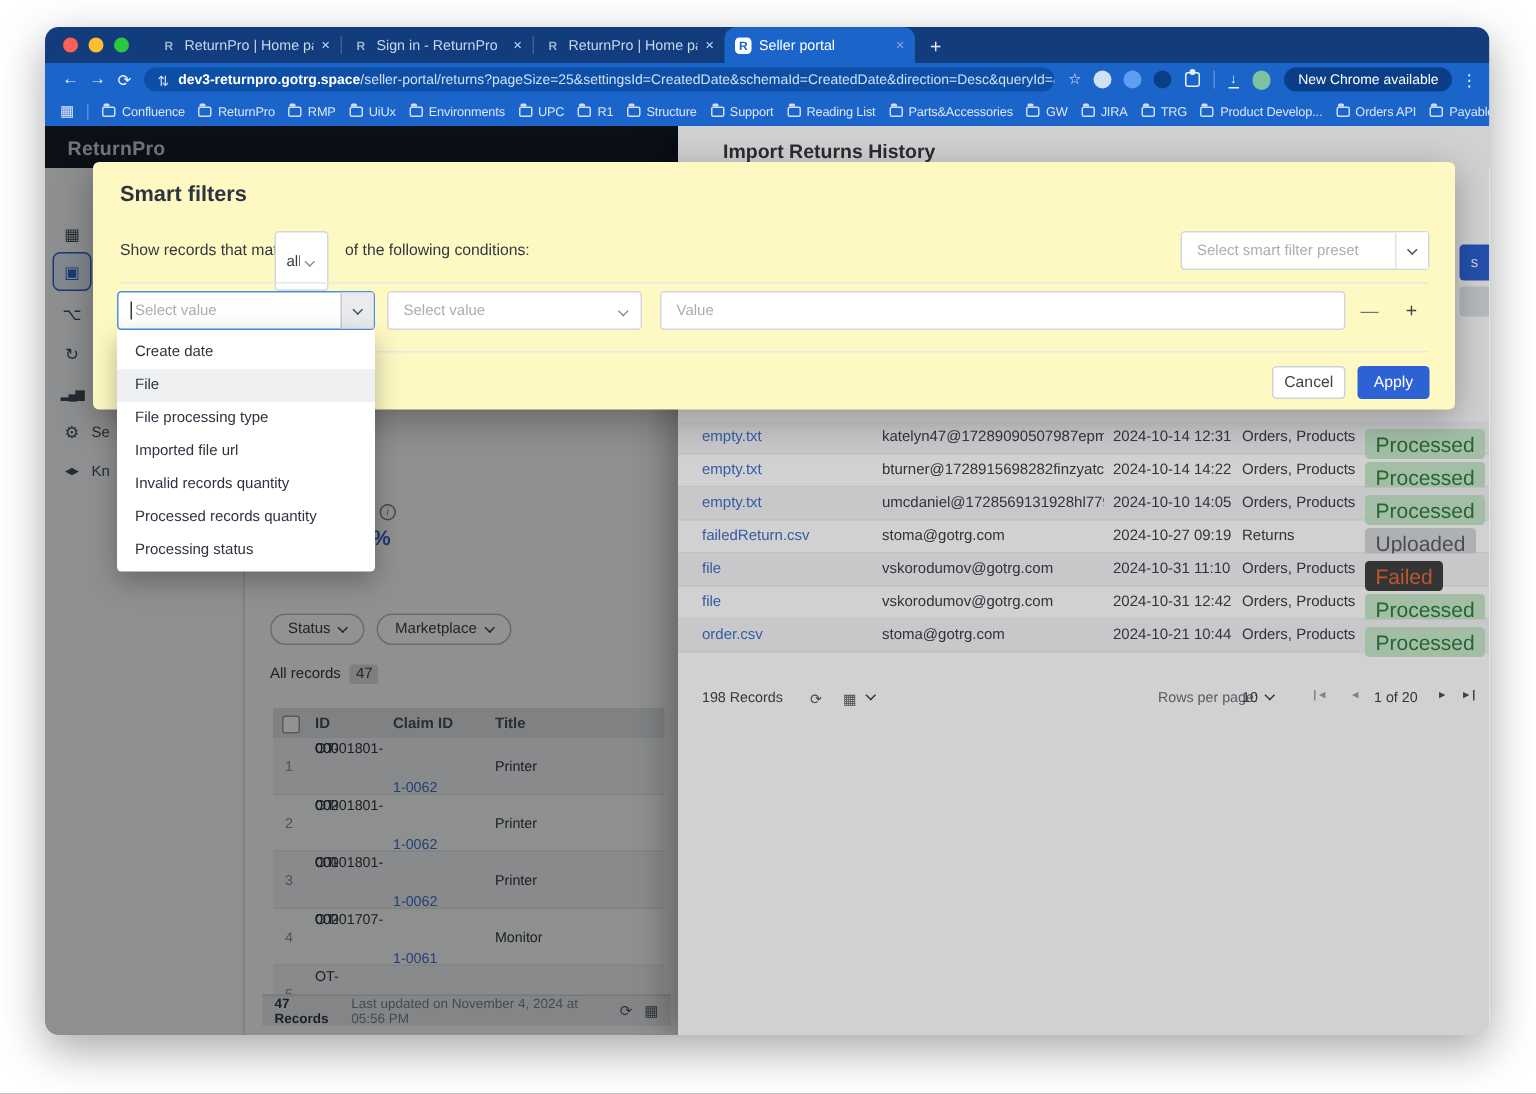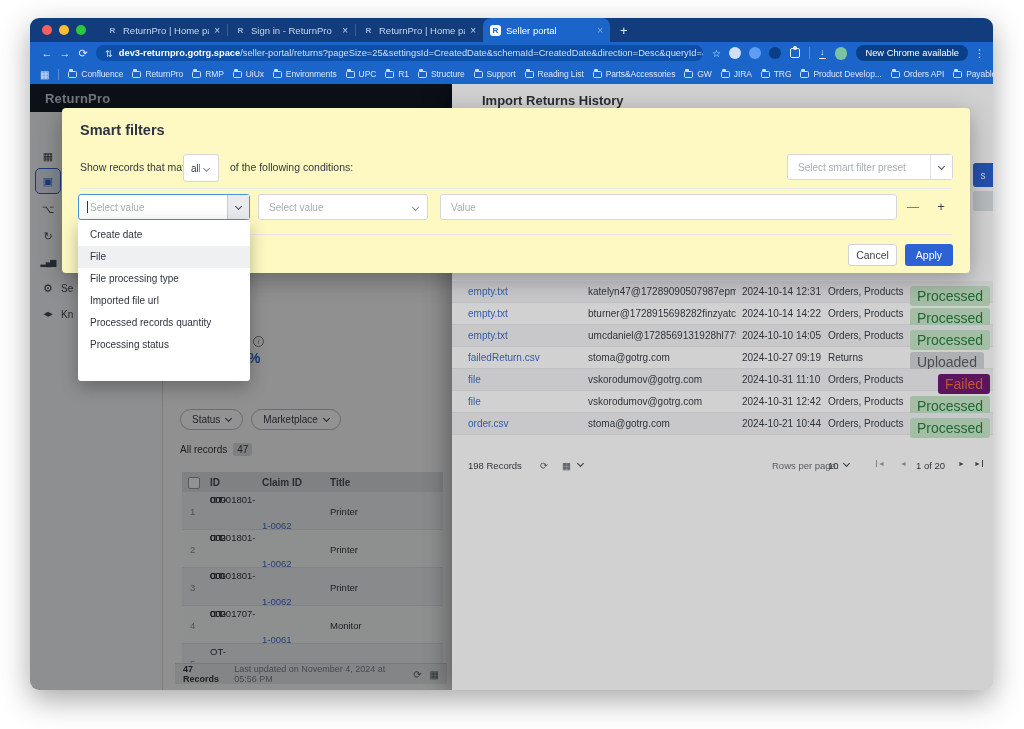--- a/index.html
+++ b/index.html
@@ -127,21 +127,21 @@
   .drow { position: relative; height: 22px; border-bottom: 1px solid #ececee; font-size: 10px; }
   .drow:nth-child(odd) { background: #f4f5f7; }
   .drow .c { position: absolute; top: 5px; white-space: nowrap; overflow: hidden; }
   .dc-file { left: 16px; width: 112px; color: #4171c9; }
   .dc-email { left: 136px; width: 148px; color: #3b4049; }
   .dc-date { left: 290px; width: 80px; color: #3b4049; }
   .dc-type { left: 376px; width: 78px; color: #3b4049; }
   .badge { left: 458px; top: 3.5px; padding: 2px 7px; border-radius: 3px; font-size: 14px; font-weight: normal; }
   .bgreen { background: #c9e8cb; color: #2a7d3c; }
   .bgray { background: #d5d7d9; color: #595f66; }
-  .bred { background: #701a75; color: #e8693e; margin-left: 28px; }
+  .bred { background: #404040; color: #e8693e; }
   #dtoolbar { position: absolute; left: 0; top: 371px; width: 100%; height: 22px; font-size: 9.5px; color: #3d434c; }
   #dtoolbar span { position: absolute; top: 5px; }
   .pgdis { color: #9aa0a7; } .pgen { color: #4a5058; }
   .pgfirst { border-left: 1.5px solid currentColor; padding-left: 1px; }
   .pglast { border-right: 1.5px solid currentColor; padding-right: 1px; }
   .tri { font-size: 7px; }
 
   #overlay2 { position: absolute; inset: 0; background: rgba(0,0,0,.18); }
 
   
@@ -496,21 +496,21 @@
         <span style="left:522px" class="pgen pglast tri">►</span>
       </div>
     </div>
 
     <div id="overlay2"></div>
 
     <div id="modal">
       <div class="t">Smart filters</div>
 
       <span class="mtext" style="left:18px;top:53px">Show records that match</span>
-      <div class="selbox" style="left:121px;top:46px;width:36px;height:28px;color:#33373f">
+      <div class="selbox" style="left:121px;top:46px;width:36px;height:40px;color:#33373f">
         <span class="ph" style="padding-left:7px">all</span>
         <span class="chev chevplain"></span>
       </div>
       <span class="mtext" style="left:168px;top:53px">of the following conditions:</span>
 
       <div class="selbox" style="left:725px;top:46px;width:166px;height:26px">
         <span class="ph">Select smart filter preset</span>
         <span class="chevbox" style="background:#fff;border-left:1px solid #e0e3e6">
             <span class="chev"></span>
           </span>
@@ -539,18 +539,19 @@
 
       <span class="mbtn" id="cancelbtn">Cancel</span>
       <span class="mbtn" id="applybtn">Apply</span>
     </div>
 
     <div id="dropdown">
       <div class="ditem">Create date</div>
       <div class="ditem hl">File</div>
       <div class="ditem">File processing type</div>
       <div class="ditem">Imported file url</div>
+      <div class="ditem">Invalid records quantity</div>
       <div class="ditem">Processed records quantity</div>
       <div class="ditem">Processing status</div>
     </div>
 
   </div>
 </div>
 
 </body></html>

